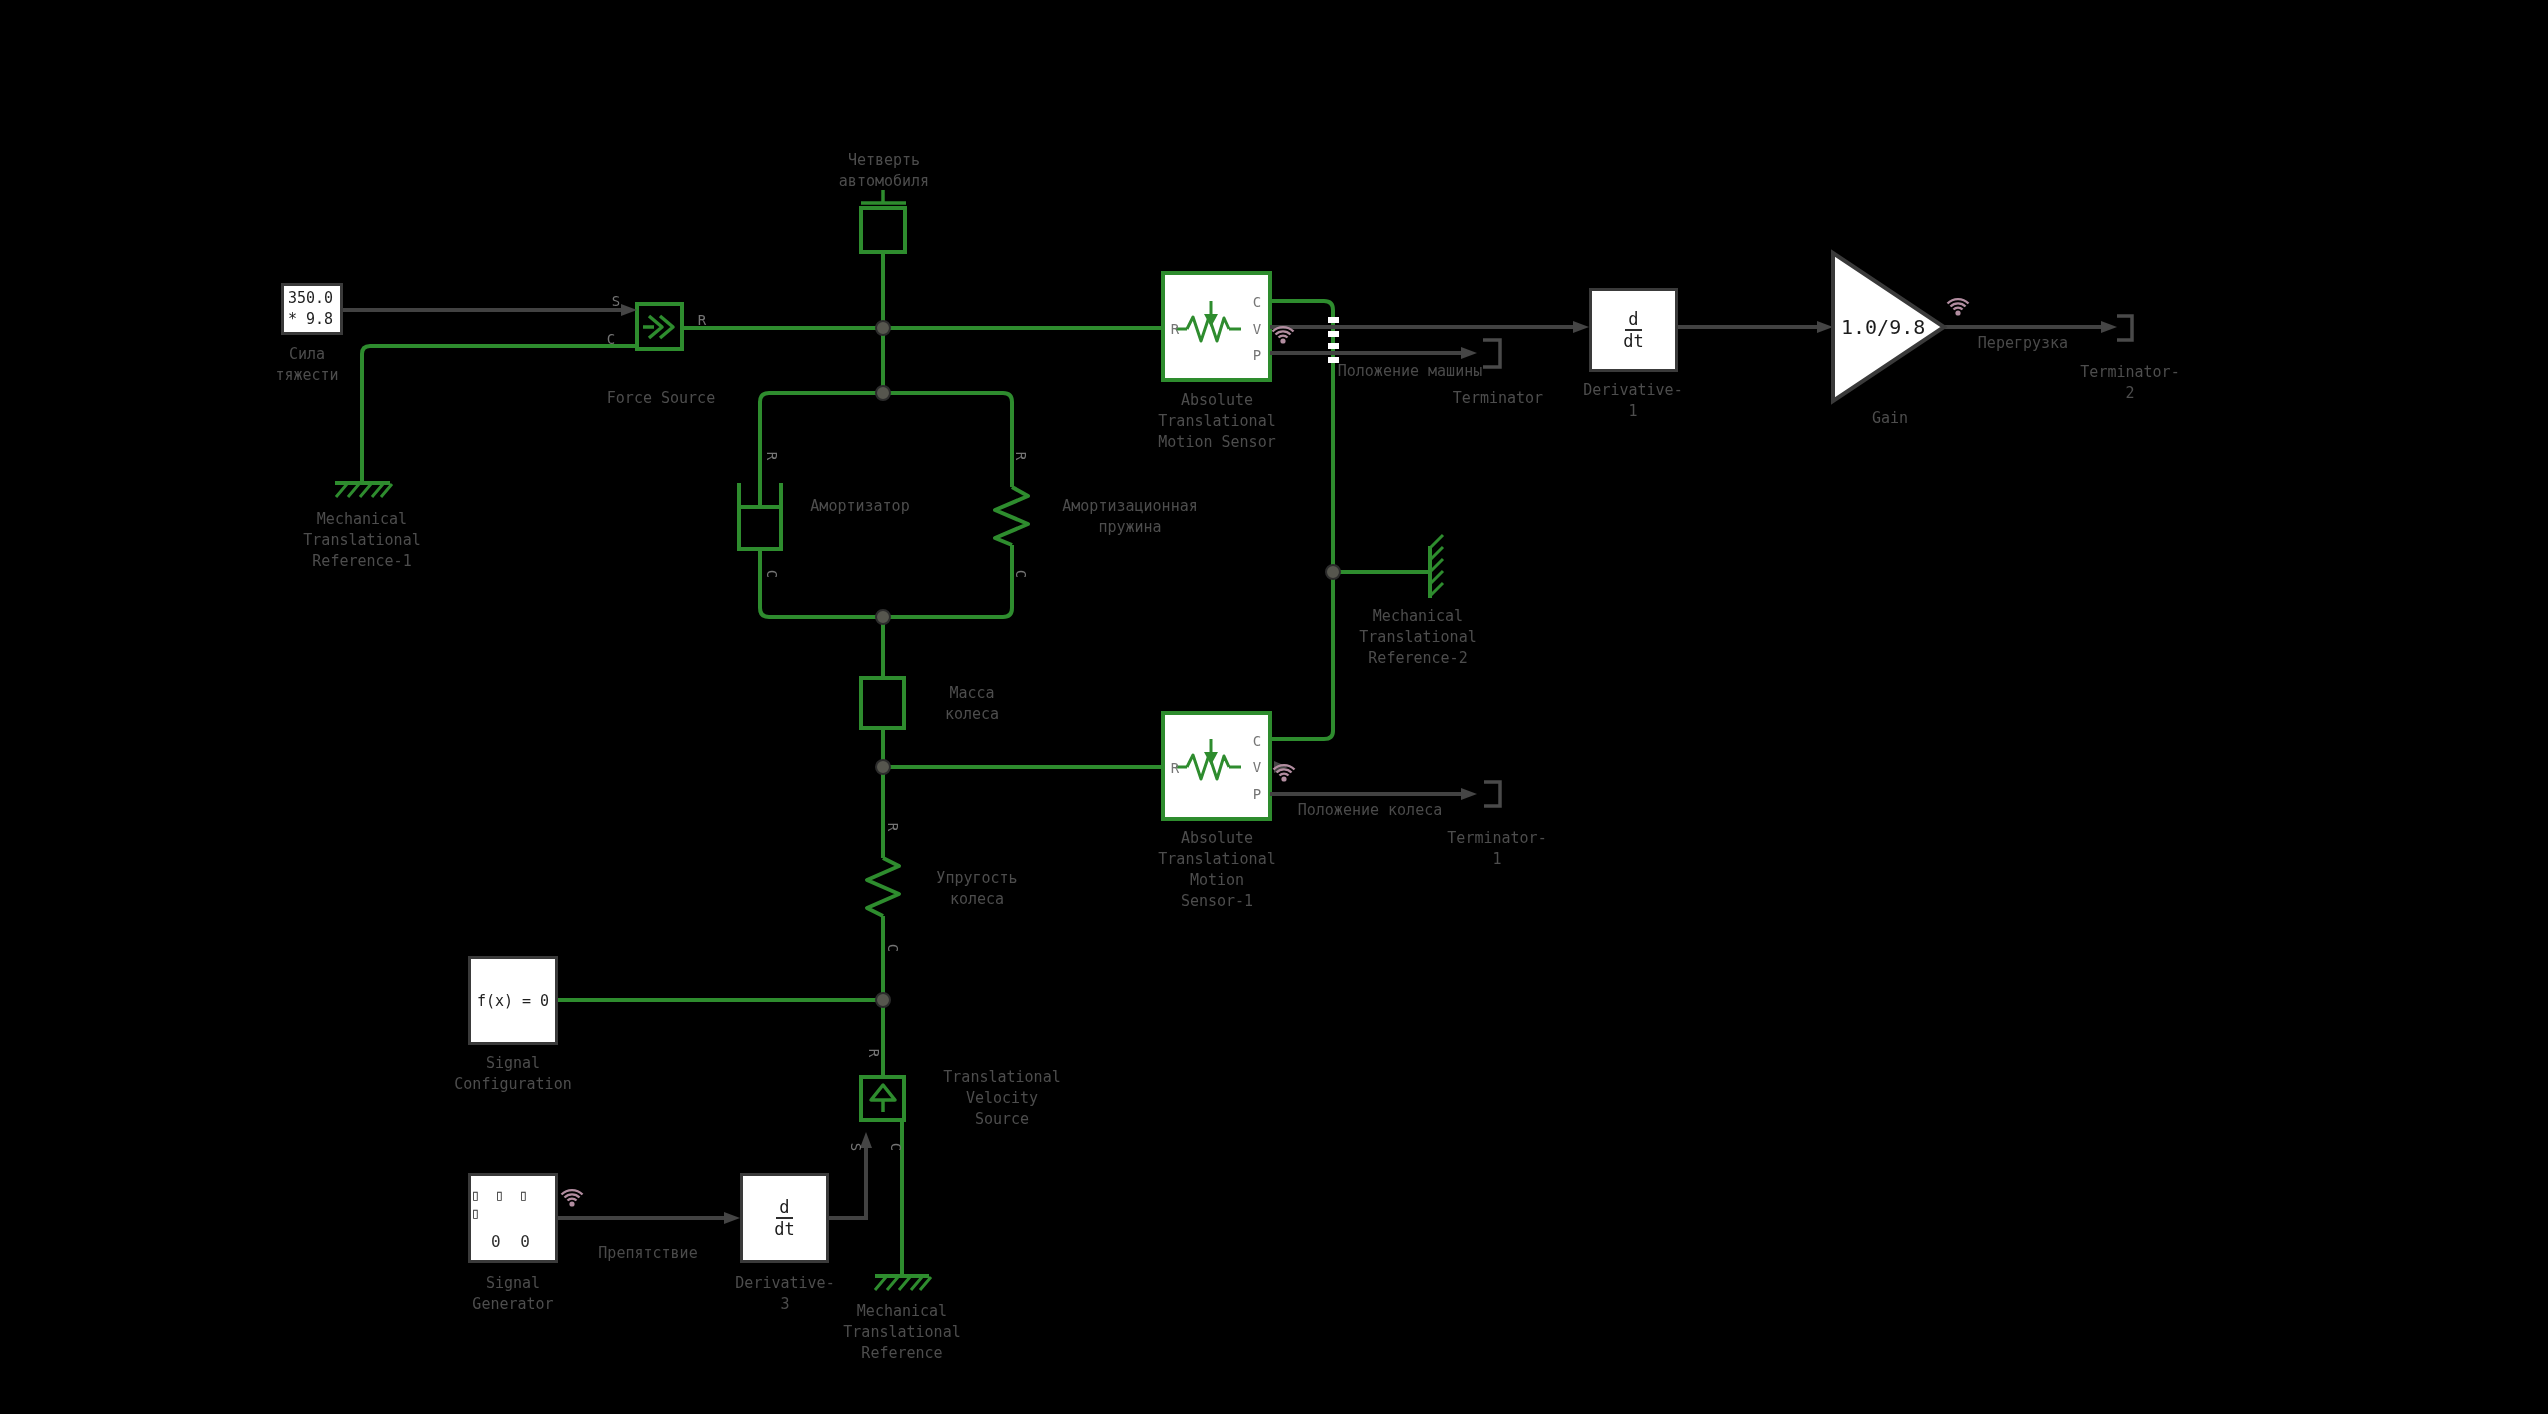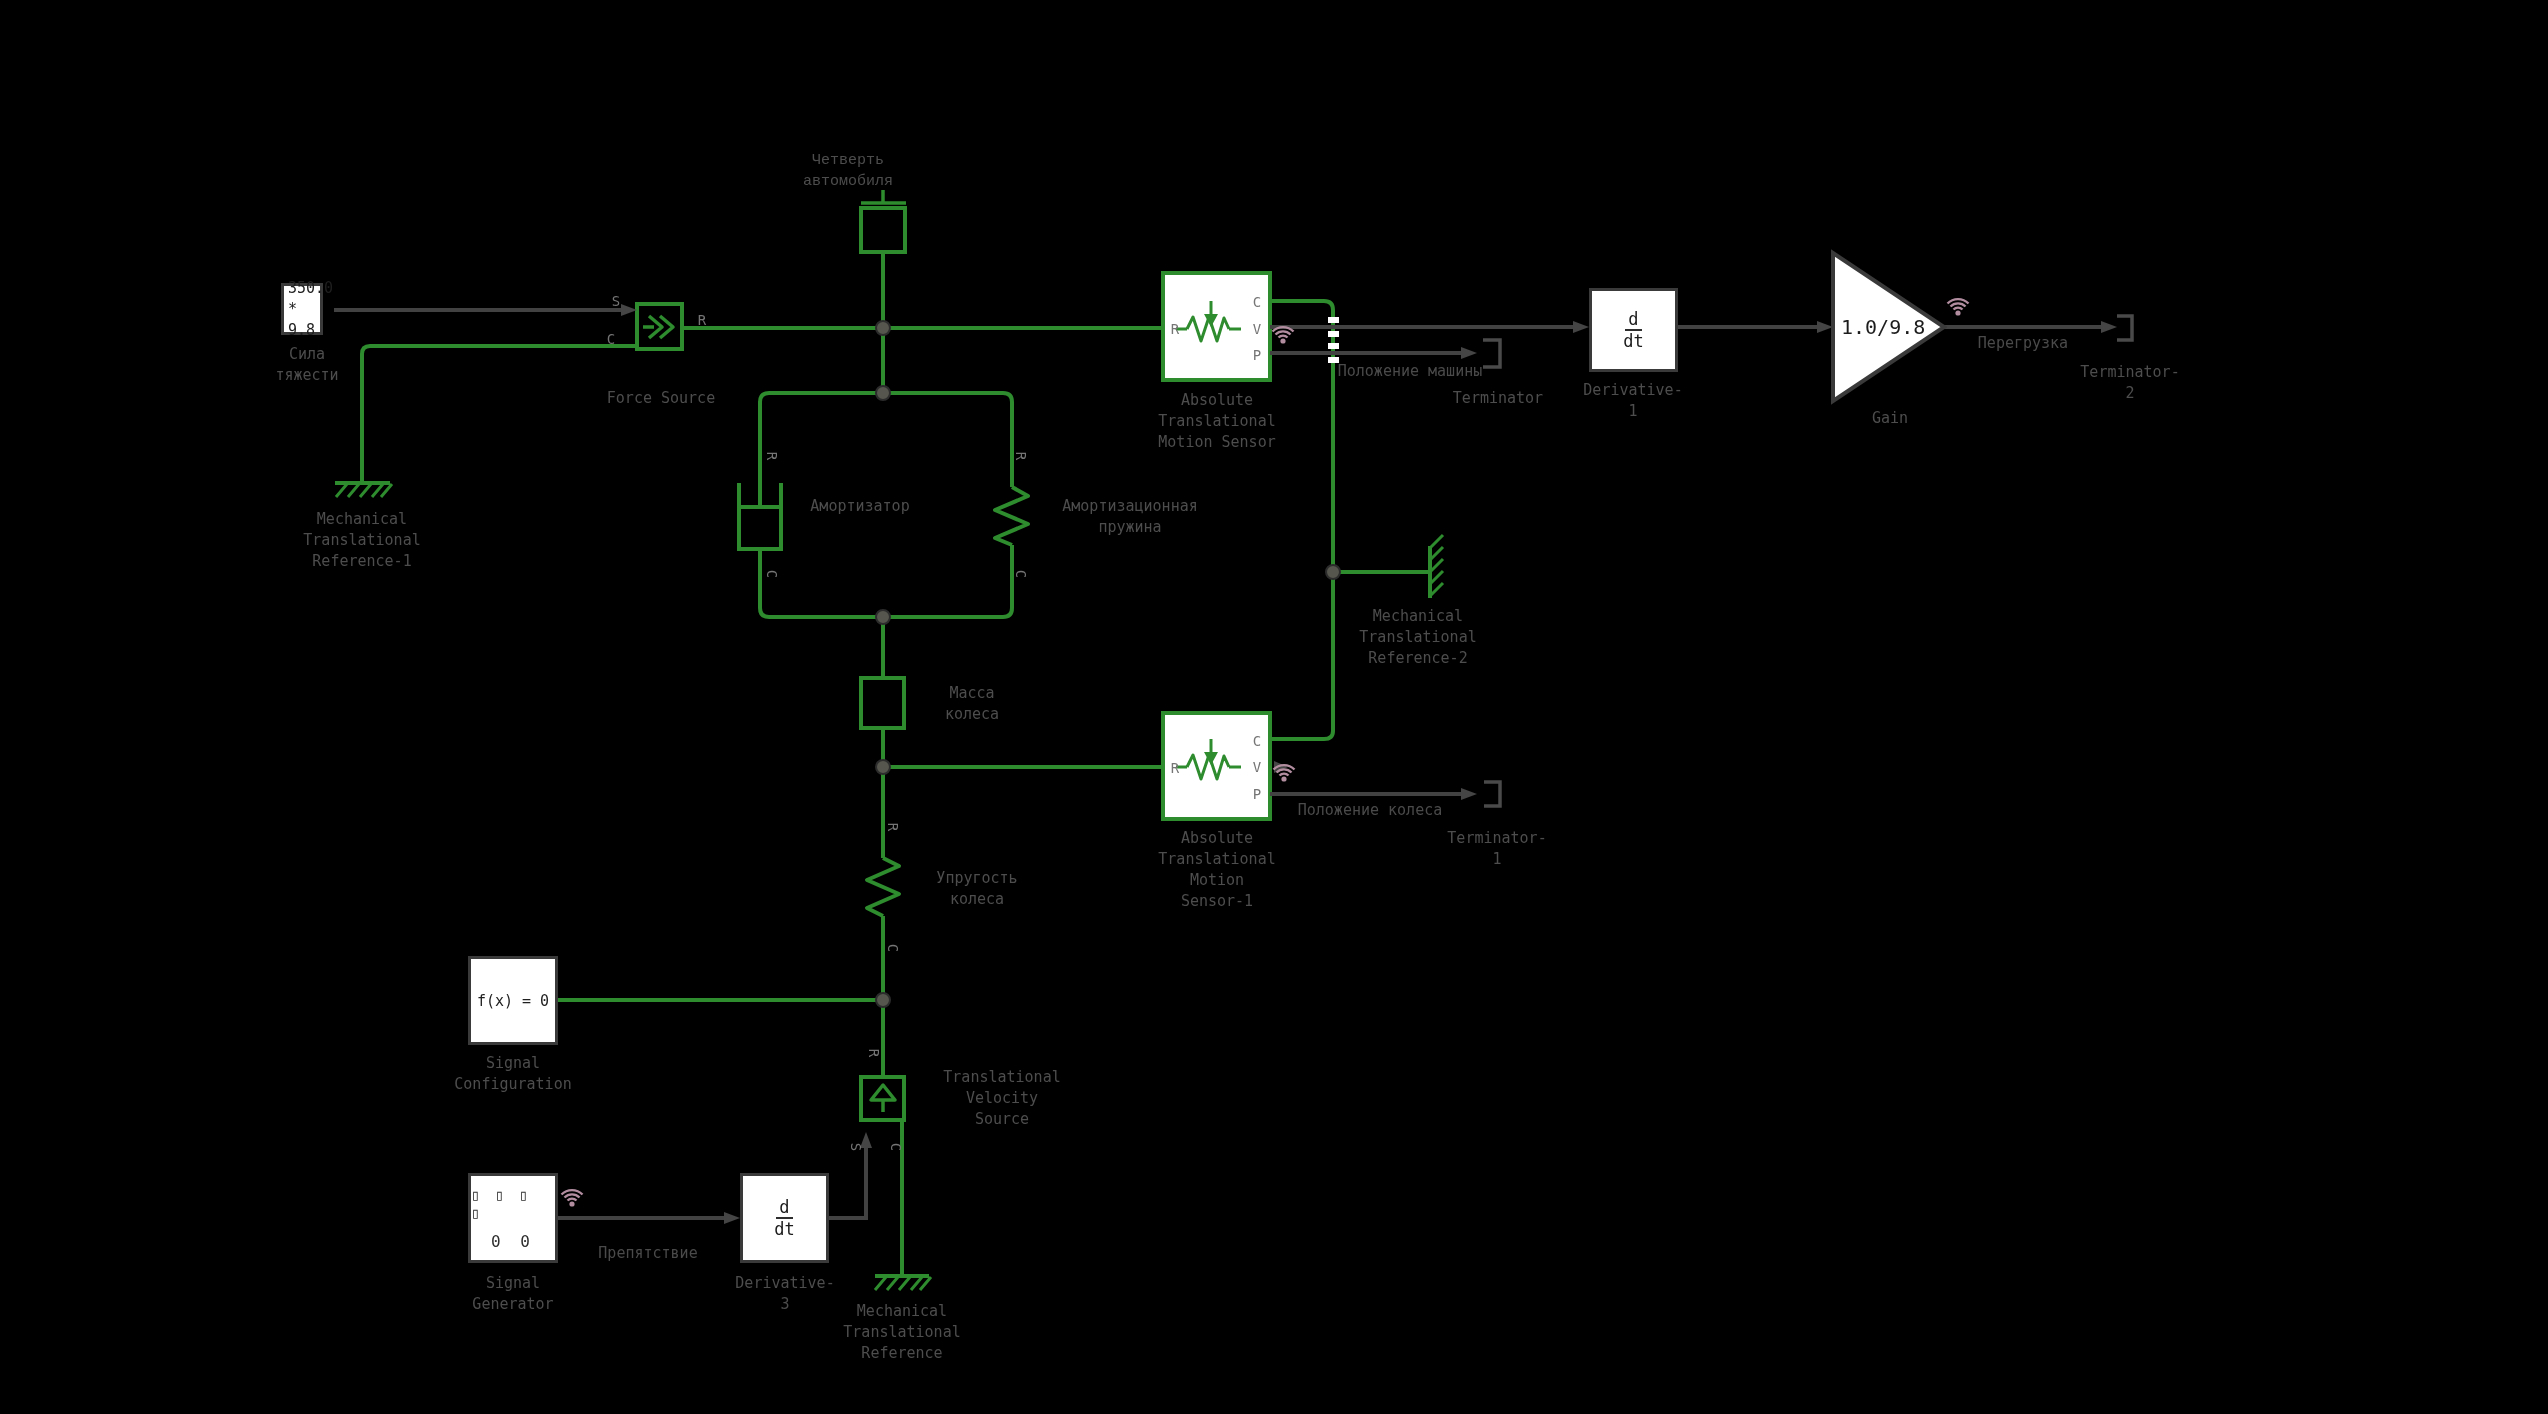--- a/index.html
+++ b/index.html
@@ -170,21 +170,21 @@
     <circle cx="883" cy="1000" r="7"></circle>
     <circle cx="1333" cy="572" r="7"></circle>
   </g>
 
   <use href="#wifi" x="1283" y="334"></use>
   <use href="#wifi" x="1284" y="772"></use>
   <use href="#wifi" x="1958" y="306"></use>
   <use href="#wifi" x="572" y="1197"></use>
 </svg>
 
-<div class="blockw constant" style="left:281px;top:283px;width:42px;height:52px;">
+<div class="blockw constant" style="left:281px;top:283px;width:62px;height:52px;">
   <div>350.0</div>
   <div>* 9.8</div>
 </div>
 
 <div class="blockw" style="left:1589px;top:288px;width:89px;height:84px;">
   <div class="dfrac">
     <span class="num">d</span>
     <span>dt</span>
   </div>
 </div>
@@ -229,21 +229,21 @@
 <span class="port rot" style="left:893px;top:827px;">R</span>
 <span class="port rot" style="left:893px;top:948px;">C</span>
 
 <span class="port rot" style="left:874px;top:1053px;">R</span>
 <span class="port rot" style="left:856px;top:1147px;">S</span>
 <span class="port rot" style="left:896px;top:1147px;">C</span>
 
 <div class="lbl" style="left:307px;top:344px;">Сила
 тяжести</div>
 <div class="lbl" style="left:661px;top:388px;">Force Source</div>
-<div class="lbl" style="left:848px;top:150px;font-family:Liberation Mono, monospace;">Четверть
+<div class="lbl" style="left:884px;top:150px;">Четверть
 автомобиля</div>
 <div class="lbl" style="left:362px;top:509px;">Mechanical
 Translational
 Reference-1</div>
 <div class="lbl" style="left:860px;top:496px;">Амортизатор</div>
 <div class="lbl" style="left:1130px;top:496px;">Амортизационная
 пружина</div>
 <div class="lbl" style="left:972px;top:683px;">Масса
 колеса</div>
 <div class="lbl" style="left:1217px;top:390px;">Absolute

